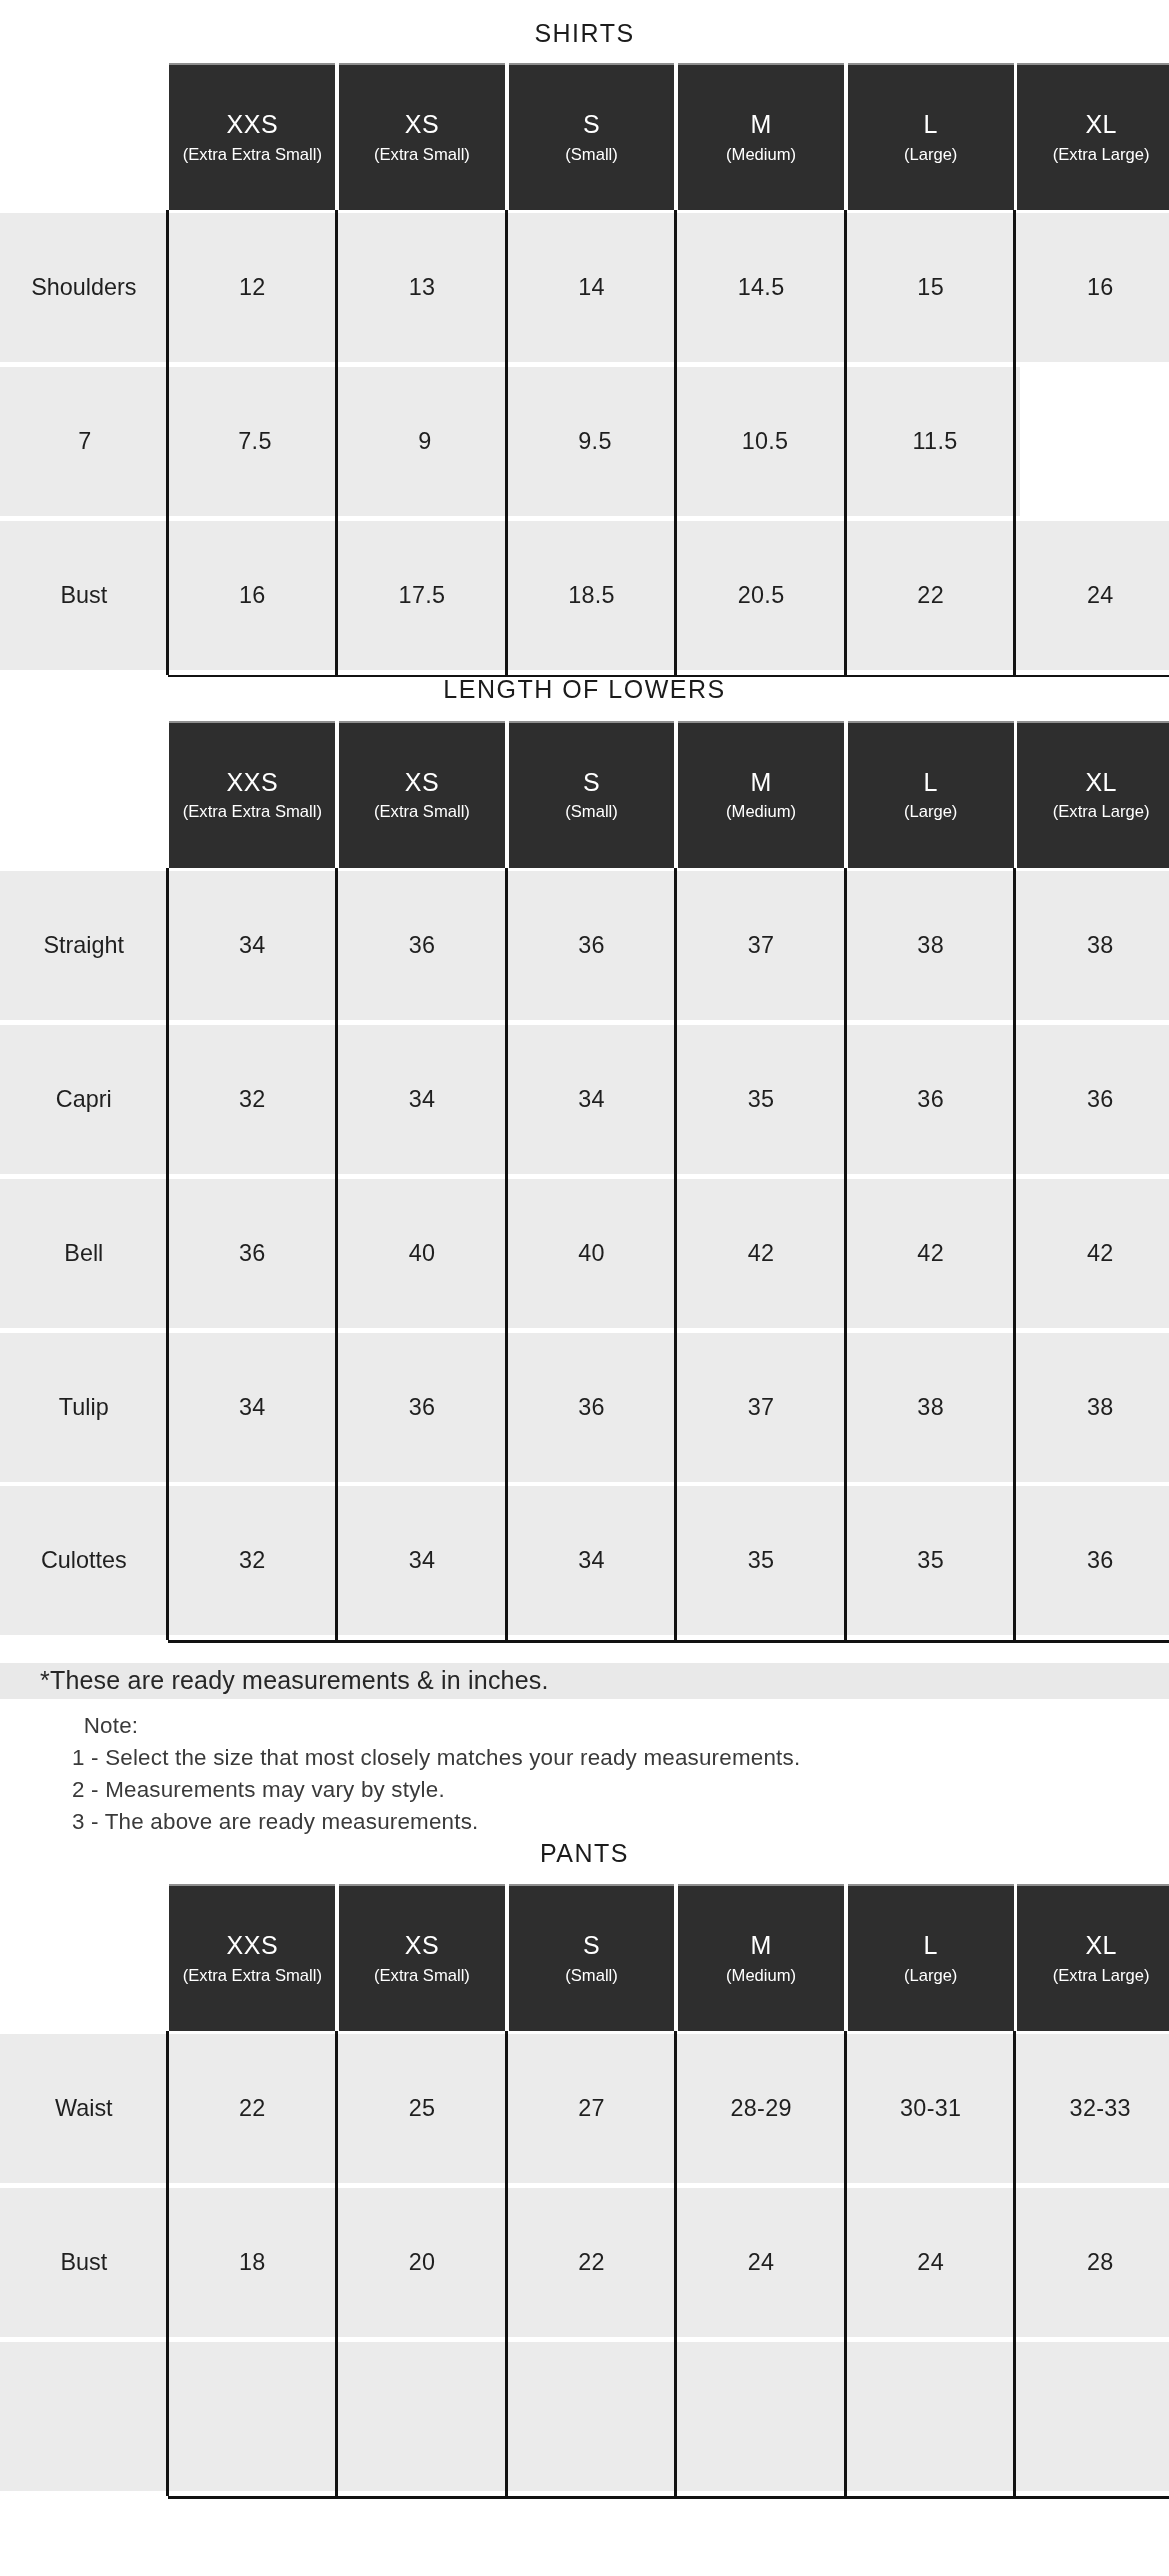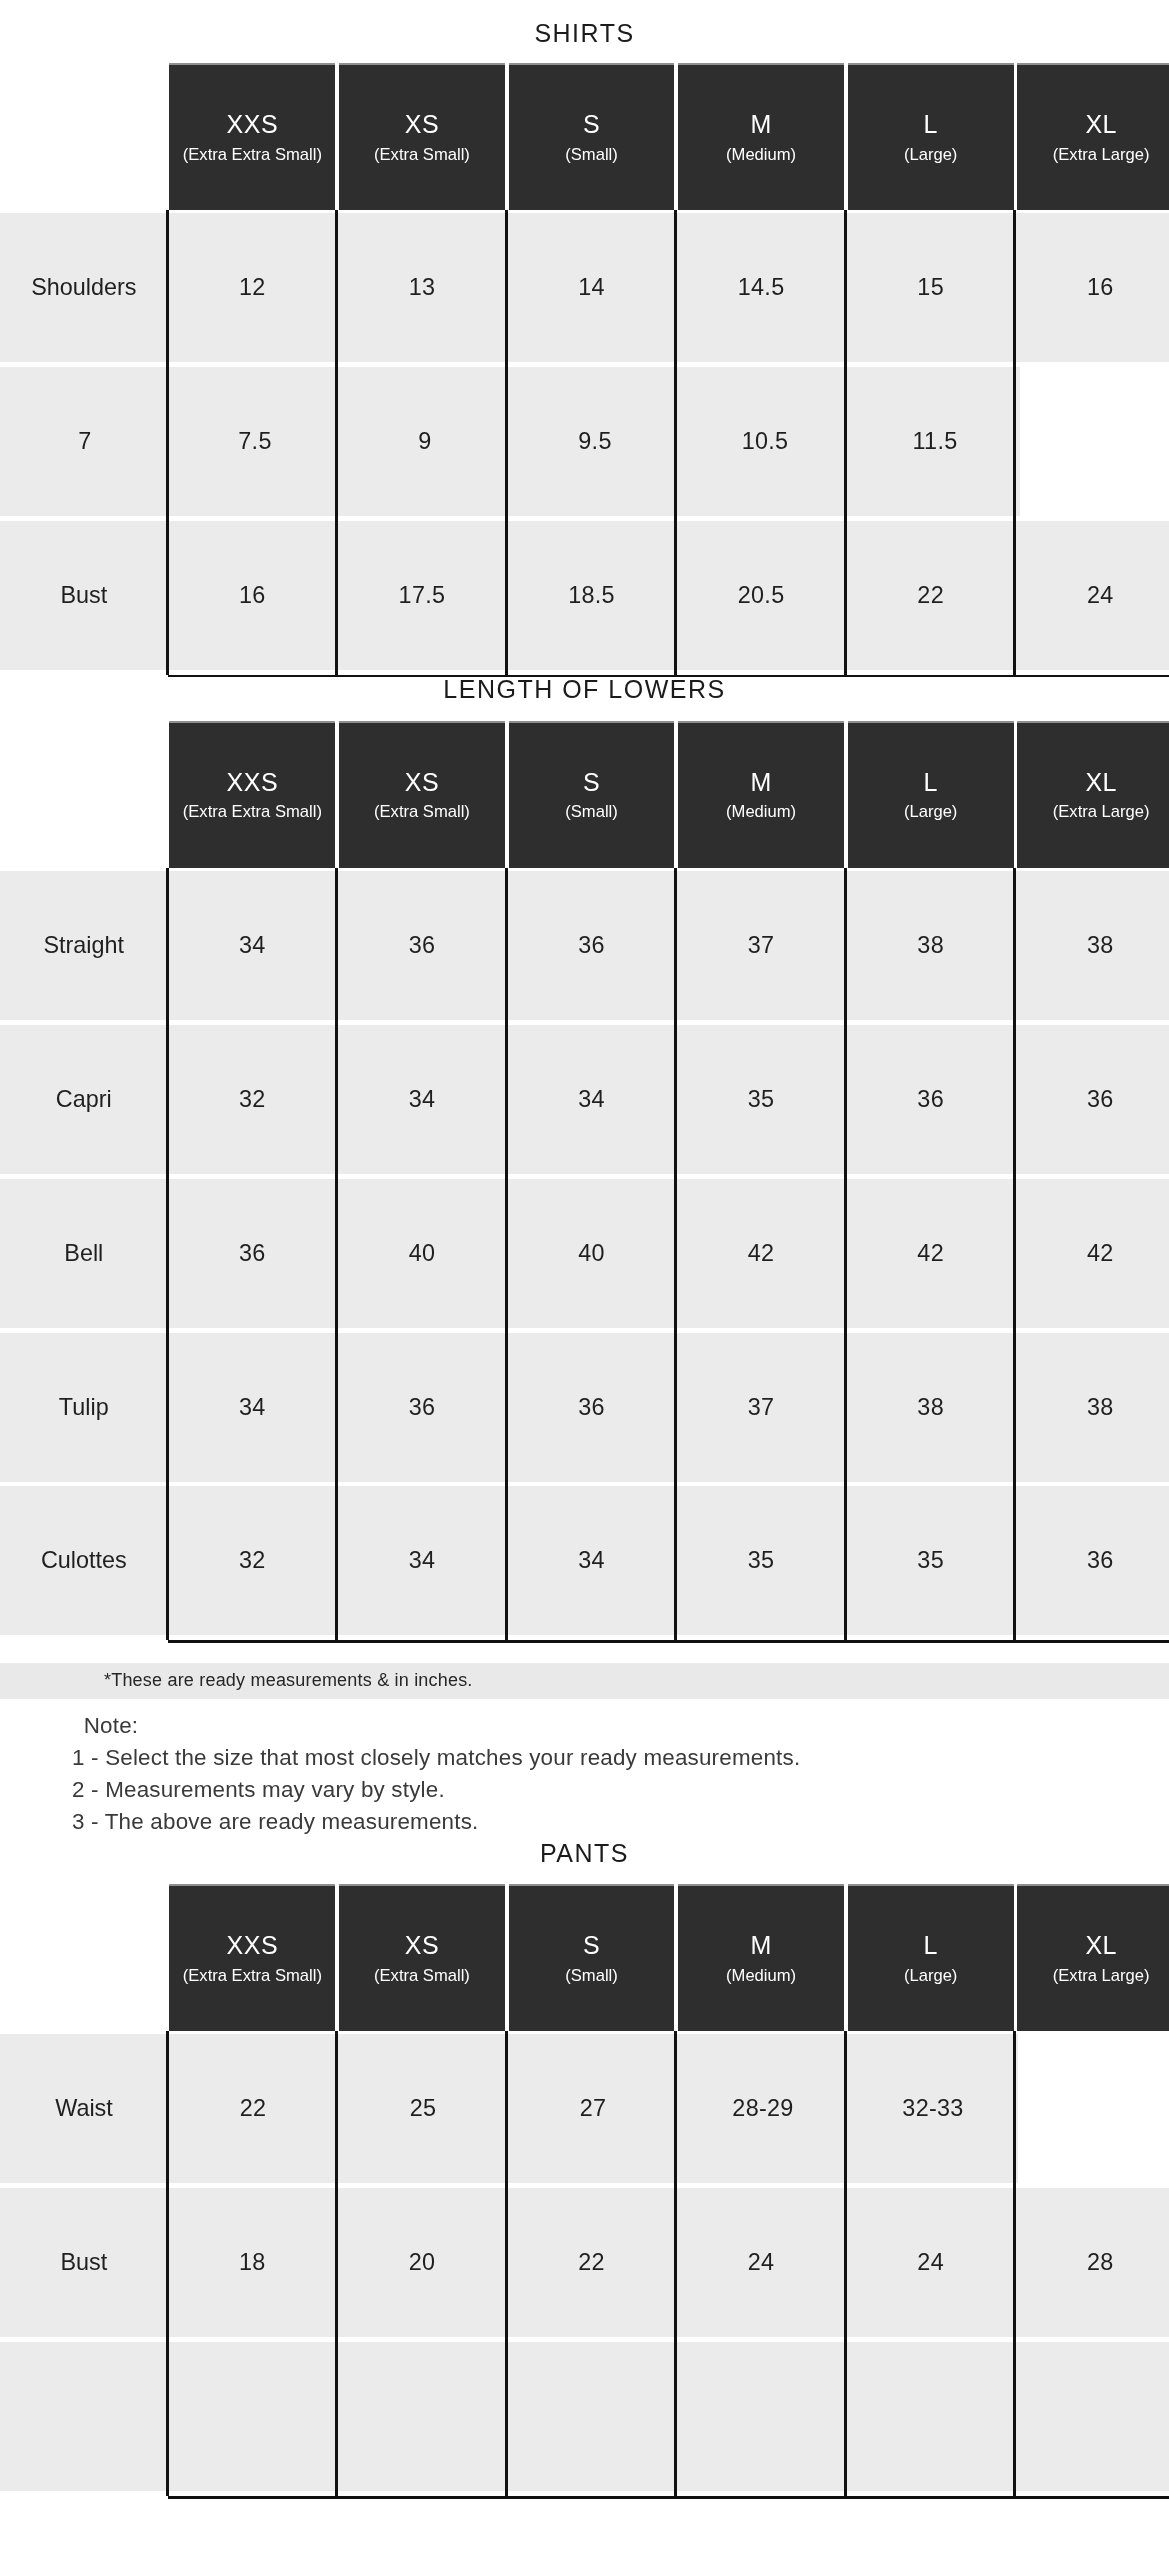--- a/index.html
+++ b/index.html
@@ -49,22 +49,22 @@
   .s-shirts .section-title{margin-top:21.4px;}
   .s-shirts .size-table{margin-top:16.6px;}
   .s-length-of-lowers .section-title{}
   .s-length-of-lowers .size-table{margin-top:18.5px;}
   .s-pants .section-title{margin-top:2.9px;}
   .s-pants .size-table{margin-top:18.5px;}
   .s-pants .brow:last-child{height:165px;}
 
   .footnote-bar{
     margin-top:19.5px;width:1169px;height:36px;background:var(--footnote_bar_bg);
-    display:flex;align-items:center;box-sizing:border-box;padding-left:104px;
-    font-size:18px;color:#262626;letter-spacing:0.2px;
+    display:flex;align-items:center;box-sizing:border-box;padding-left:40px;
+    font-size:25px;color:#262626;letter-spacing:0.2px;
   }
   .note-block{
     margin-top:11px;padding-left:72px;font-size:22.4px;line-height:32px;
     color:var(--note_text);letter-spacing:0.2px;
   }
   .note-heading{margin-left:11.7px;}
 </style>
 </head>
 <body>
 
@@ -305,20 +305,21 @@
               </div>
             </div>
           </div>
           <div class="tbody">
             <div class="brow">
               <div class="rlabel">Waist</div>
               <div class="dcell">22</div>
               <div class="dcell">25</div>
               <div class="dcell">27</div>
               <div class="dcell">28-29</div>
+              <div class="dcell">30-31</div>
               <div class="dcell">32-33</div>
             </div>
             <div class="brow">
               <div class="rlabel">Bust</div>
               <div class="dcell">18</div>
               <div class="dcell">20</div>
               <div class="dcell">22</div>
               <div class="dcell">24</div>
               <div class="dcell">24</div>
               <div class="dcell">28</div>

